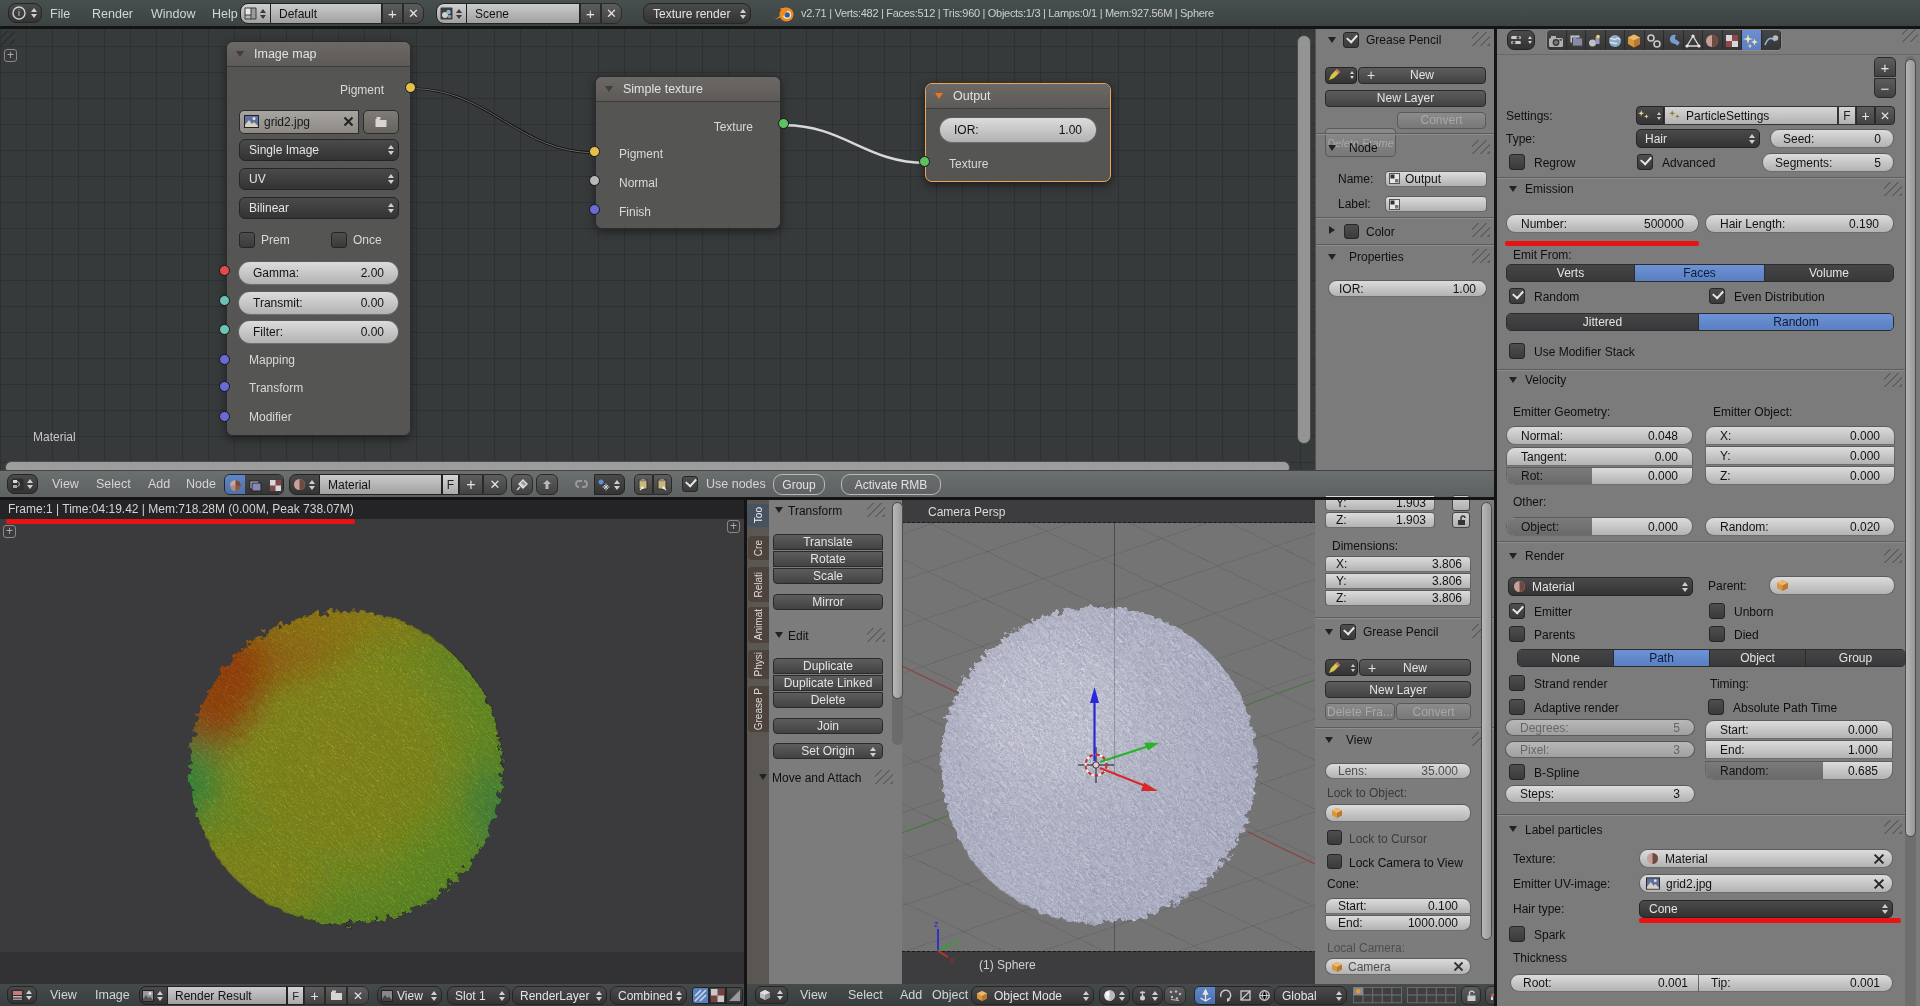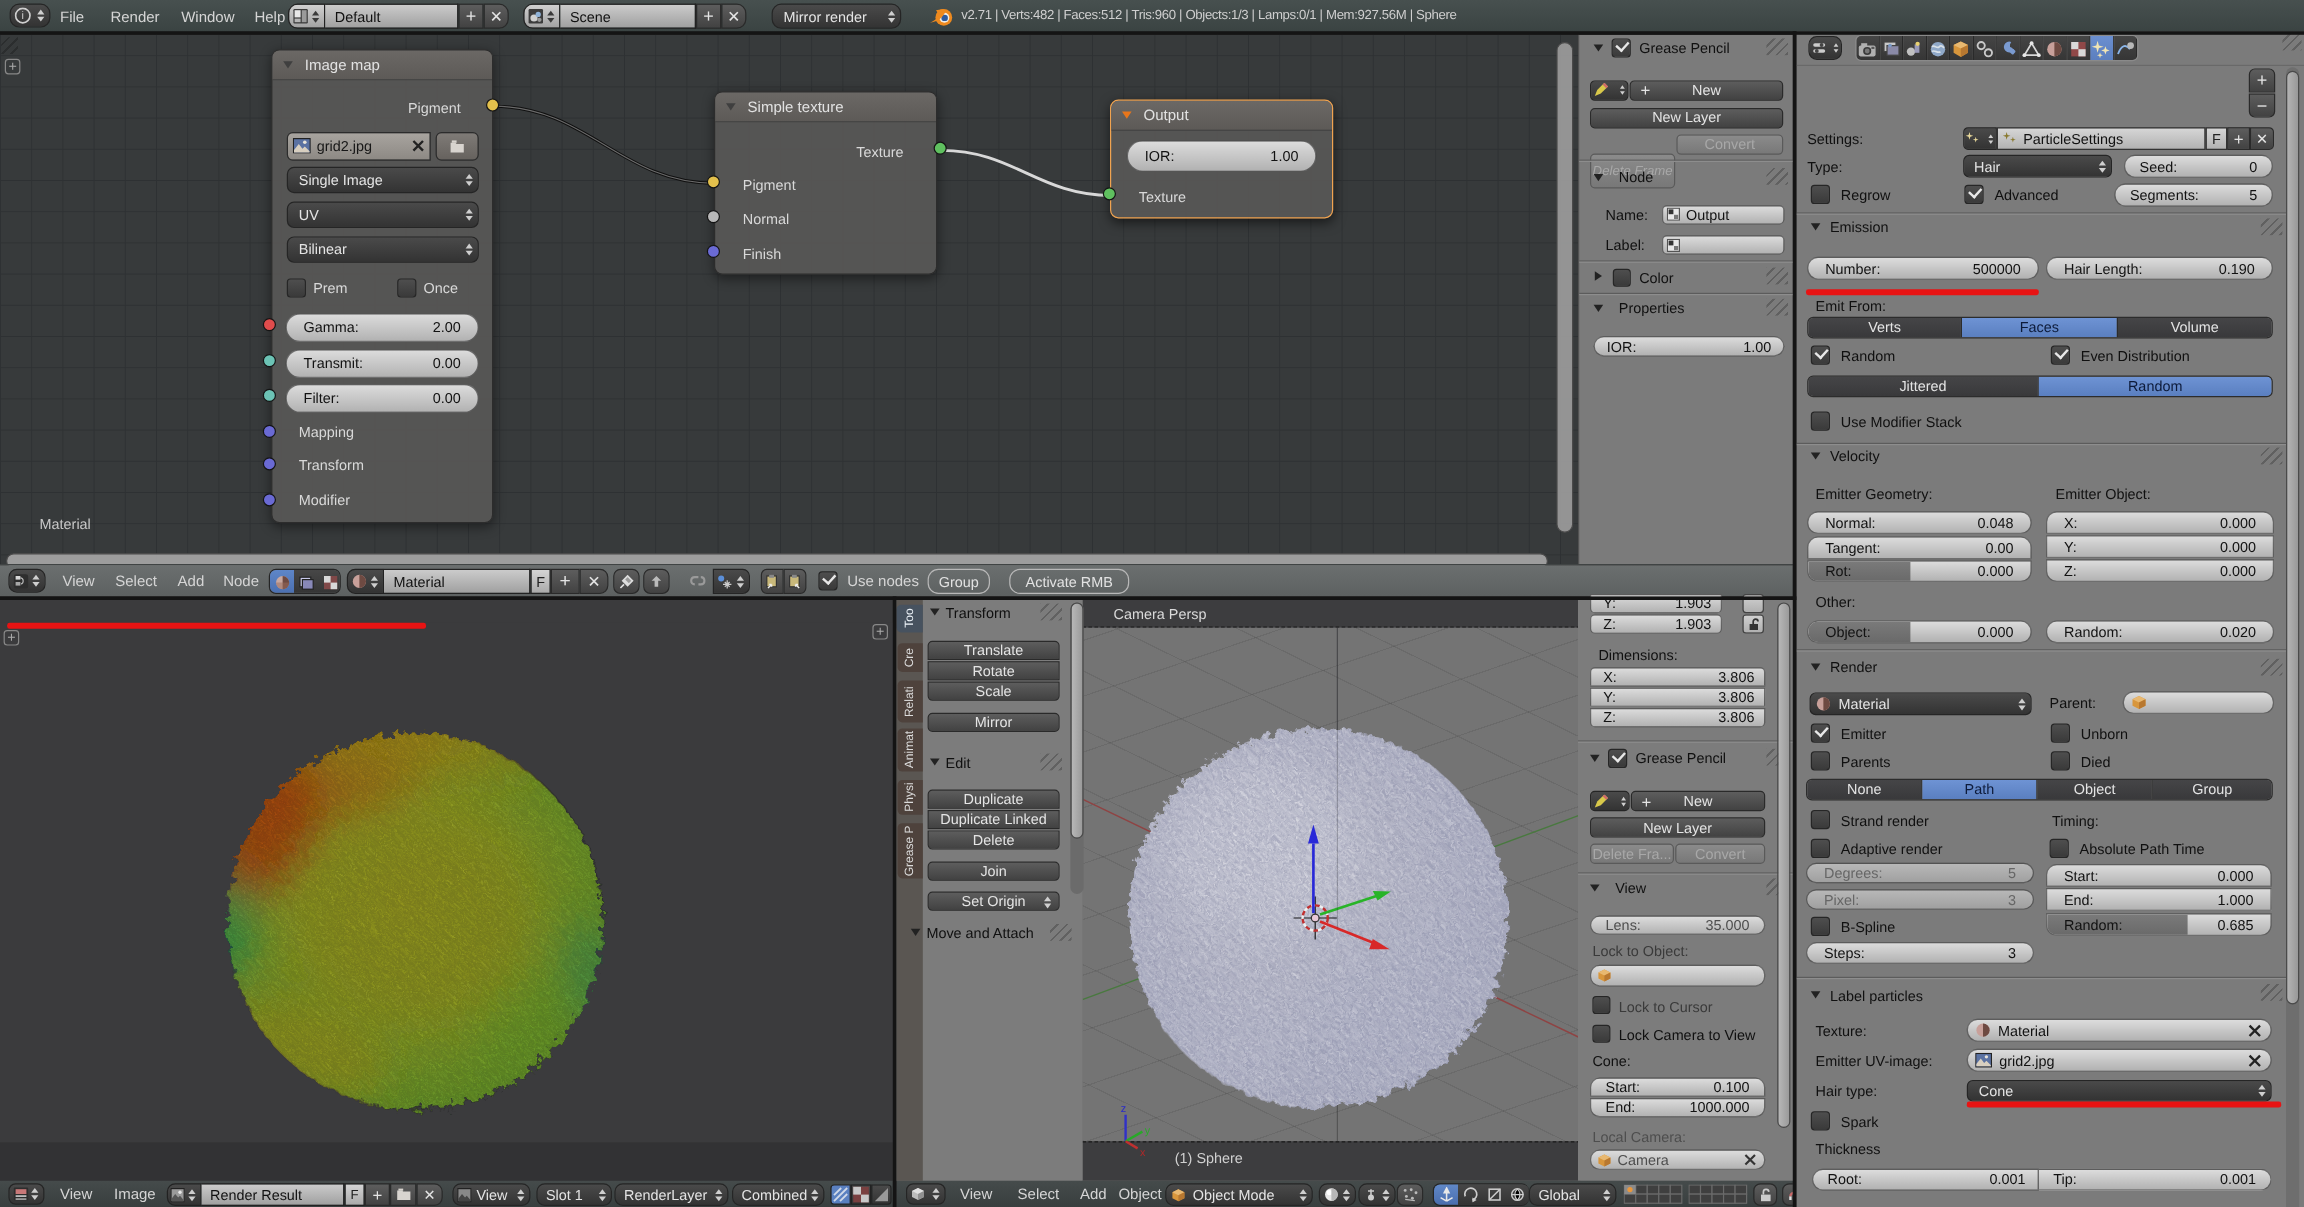--- a/index.html
+++ b/index.html
@@ -132,21 +132,21 @@
           </div>
       </div>
       <div class="abs" style="left:31px;top:0;width:113px;height:21px;background:linear-gradient(#cbcbcb,#a0a0a0);border:1px solid #222;border-left:none;display:flex;align-items:center;">
         <span style="font-size:12px;color:#111;margin-left:8px;">Scene</span>
       </div>
       <div class="darkbtn" style="left:144px;top:0;width:21px;height:21px;border-radius:0;font-size:15px;">+</div>
       <div class="darkbtn" style="left:165px;top:0;width:21px;height:21px;border-radius:0 8px 8px 0;font-size:13px;">✕</div>
     </div>
 
     <div class="ddrop" style="left:643px;top:3px;width:108px;height:21px;border-radius:8px;">
-      <span style="margin-left:9px;">Mirror render</span>
+      <span style="margin-left:9px;">Texture render</span>
       <div class="updn">
           <i class="u"></i>
           <i class="d"></i>
         </div>
     </div>
 
     <svg class="abs" style="left:773px;top:5px;" width="22" height="18" viewBox="0 0 22 18">
       <circle cx="13.5" cy="9.5" r="7" fill="#ee8a1f"></circle>
       <circle cx="14" cy="9.8" r="4.1" fill="#f2ede4"></circle>
       <circle cx="14.2" cy="9.9" r="2.7" fill="#2d5ba0"></circle>
@@ -431,20 +431,23 @@
           <path d="M10 12 L7 9 M7 9 L9 9 M7 9 L7 11" stroke="#eee" stroke-width="1.2"></path>
         </svg>
     </div>
     <div class="chk on" style="left:682px;top:5px;"></div>
     <div class="hmenu" style="left:706px;top:6px;">Use nodes</div>
     <div class="abs" style="left:773px;top:3px;width:52px;height:21px;border:1px solid #b8b8b8;border-radius:9px;color:#e2e2e2;font-size:12px;display:flex;align-items:center;justify-content:center;">Group</div>
     <div class="abs" style="left:841px;top:3px;width:100px;height:21px;border:1px solid #b8b8b8;border-radius:9px;color:#e2e2e2;font-size:12px;display:flex;align-items:center;justify-content:center;">Activate RMB</div>
   </div>
   <div class="abs" id="imgarea">
 
+    <div class="abs" style="left:0;top:0;width:744px;height:20px;background:#242427;">
+      <span class="abs" style="left:8px;top:3px;font-size:12px;color:#d4d4d4;">Frame:1 | Time:04:19.42 | Mem:718.28M (0.00M, Peak 738.07M)</span>
+    </div>
 
     <div class="abs" style="left:0;top:20px;width:744px;height:433px;background:#3b3b3d;"></div>
     <div class="abs" style="left:0;top:453px;width:744px;height:32px;background:#323234;"></div>
 
     <svg class="abs" style="left:0;top:20px;" width="744" height="433" viewBox="0 0 744 433">
       <defs>
         <filter id="fuzz1" x="-15%" y="-15%" width="130%" height="130%">
           <feTurbulence type="fractalNoise" baseFrequency="0.15" numOctaves="3" seed="11" result="n"></feTurbulence>
           <feDisplacementMap in="SourceGraphic" in2="n" scale="13"></feDisplacementMap>
         </filter>
@@ -1189,21 +1192,21 @@
         </svg>
     </div>
     <div class="chk on" style="left:12px;top:577px;"></div>
     <div class="lbl" style="left:37px;top:579px;">Emitter</div>
     <div class="chk" style="left:212px;top:577px;"></div>
     <div class="lbl" style="left:237px;top:579px;">Unborn</div>
     <div class="chk" style="left:12px;top:600px;"></div>
     <div class="lbl" style="left:37px;top:602px;">Parents</div>
     <div class="chk" style="left:212px;top:600px;"></div>
     <div class="lbl" style="left:237px;top:602px;">Died</div>
-    <div class="abs" style="left:8px;top:623px;width:389px;height:18px;border:1px solid #2c2c2c;border-radius:5px;overflow:hidden;display:flex;">
+    <div class="abs" style="left:20px;top:623px;width:389px;height:18px;border:1px solid #2c2c2c;border-radius:5px;overflow:hidden;display:flex;">
       <div style="width:96px;background:linear-gradient(#454547,#39393b);color:#e4e4e4;font-size:12px;display:flex;align-items:center;justify-content:center;border-right:1px solid #2c2c2c;">None</div>
       <div style="width:96px;background:linear-gradient(#6e93d4,#5a7fc0);color:#0d1b3a;font-size:12px;display:flex;align-items:center;justify-content:center;border-right:1px solid #2c2c2c;">Path</div>
       <div style="width:96px;background:linear-gradient(#454547,#39393b);color:#e4e4e4;font-size:12px;display:flex;align-items:center;justify-content:center;border-right:1px solid #2c2c2c;">Object</div>
       <div style="flex:1;background:linear-gradient(#454547,#39393b);color:#e4e4e4;font-size:12px;display:flex;align-items:center;justify-content:center;">Group</div>
     </div>
     <div class="chk" style="left:12px;top:649px;"></div>
     <div class="lbl" style="left:37px;top:651px;">Strand render</div>
     <div class="lbl" style="left:213px;top:651px;">Timing:</div>
     <div class="chk" style="left:12px;top:673px;"></div>
     <div class="lbl" style="left:37px;top:675px;">Adaptive render</div>

